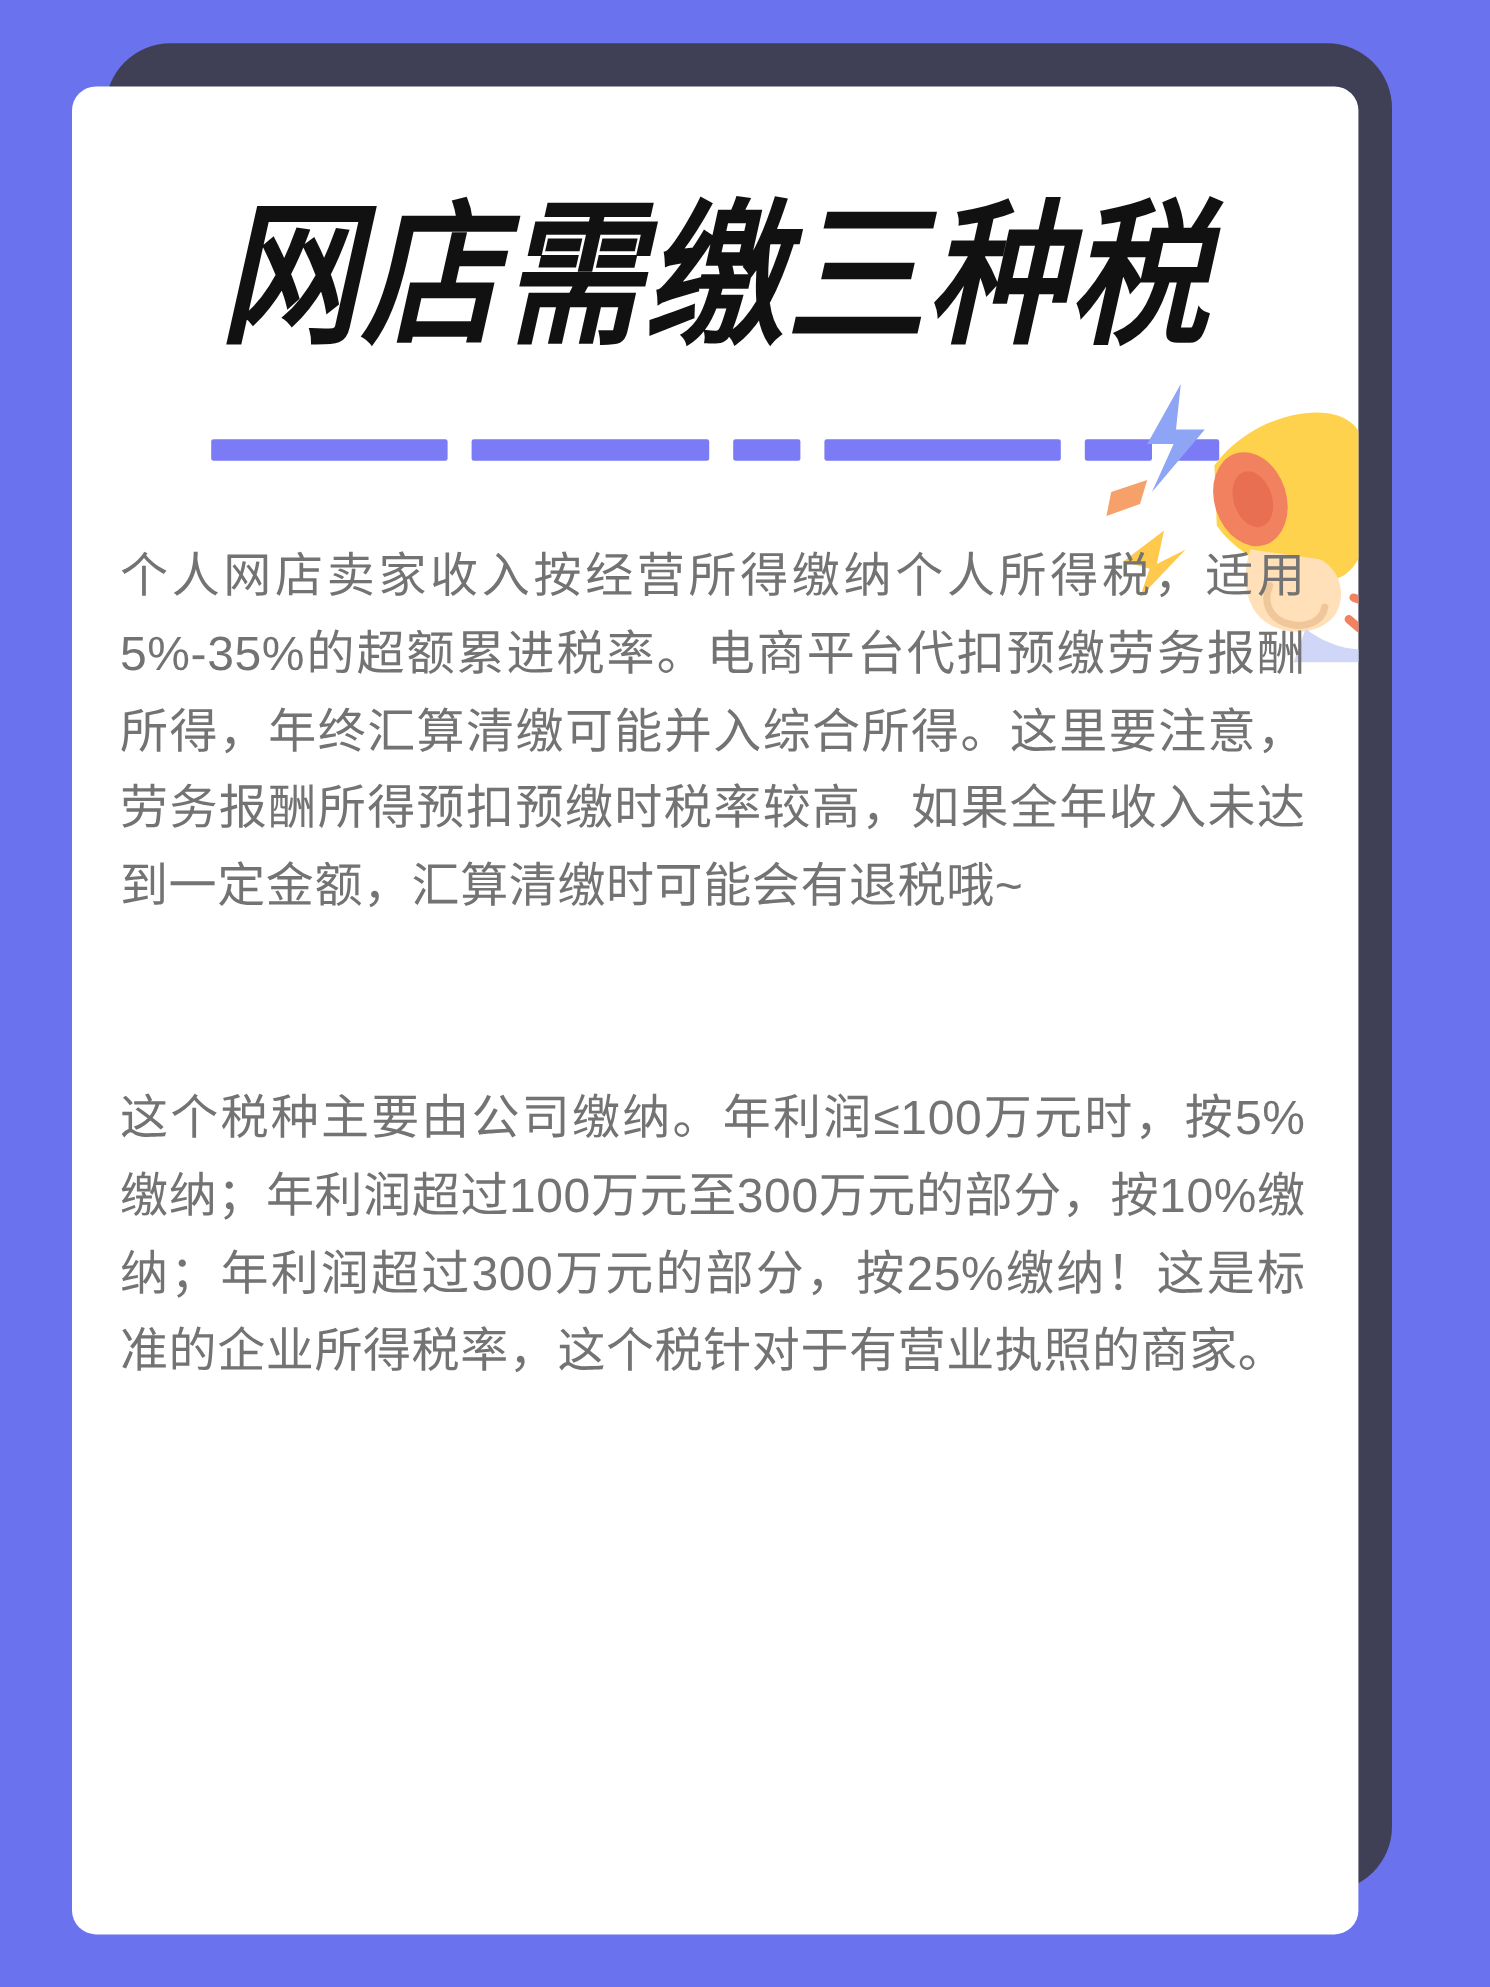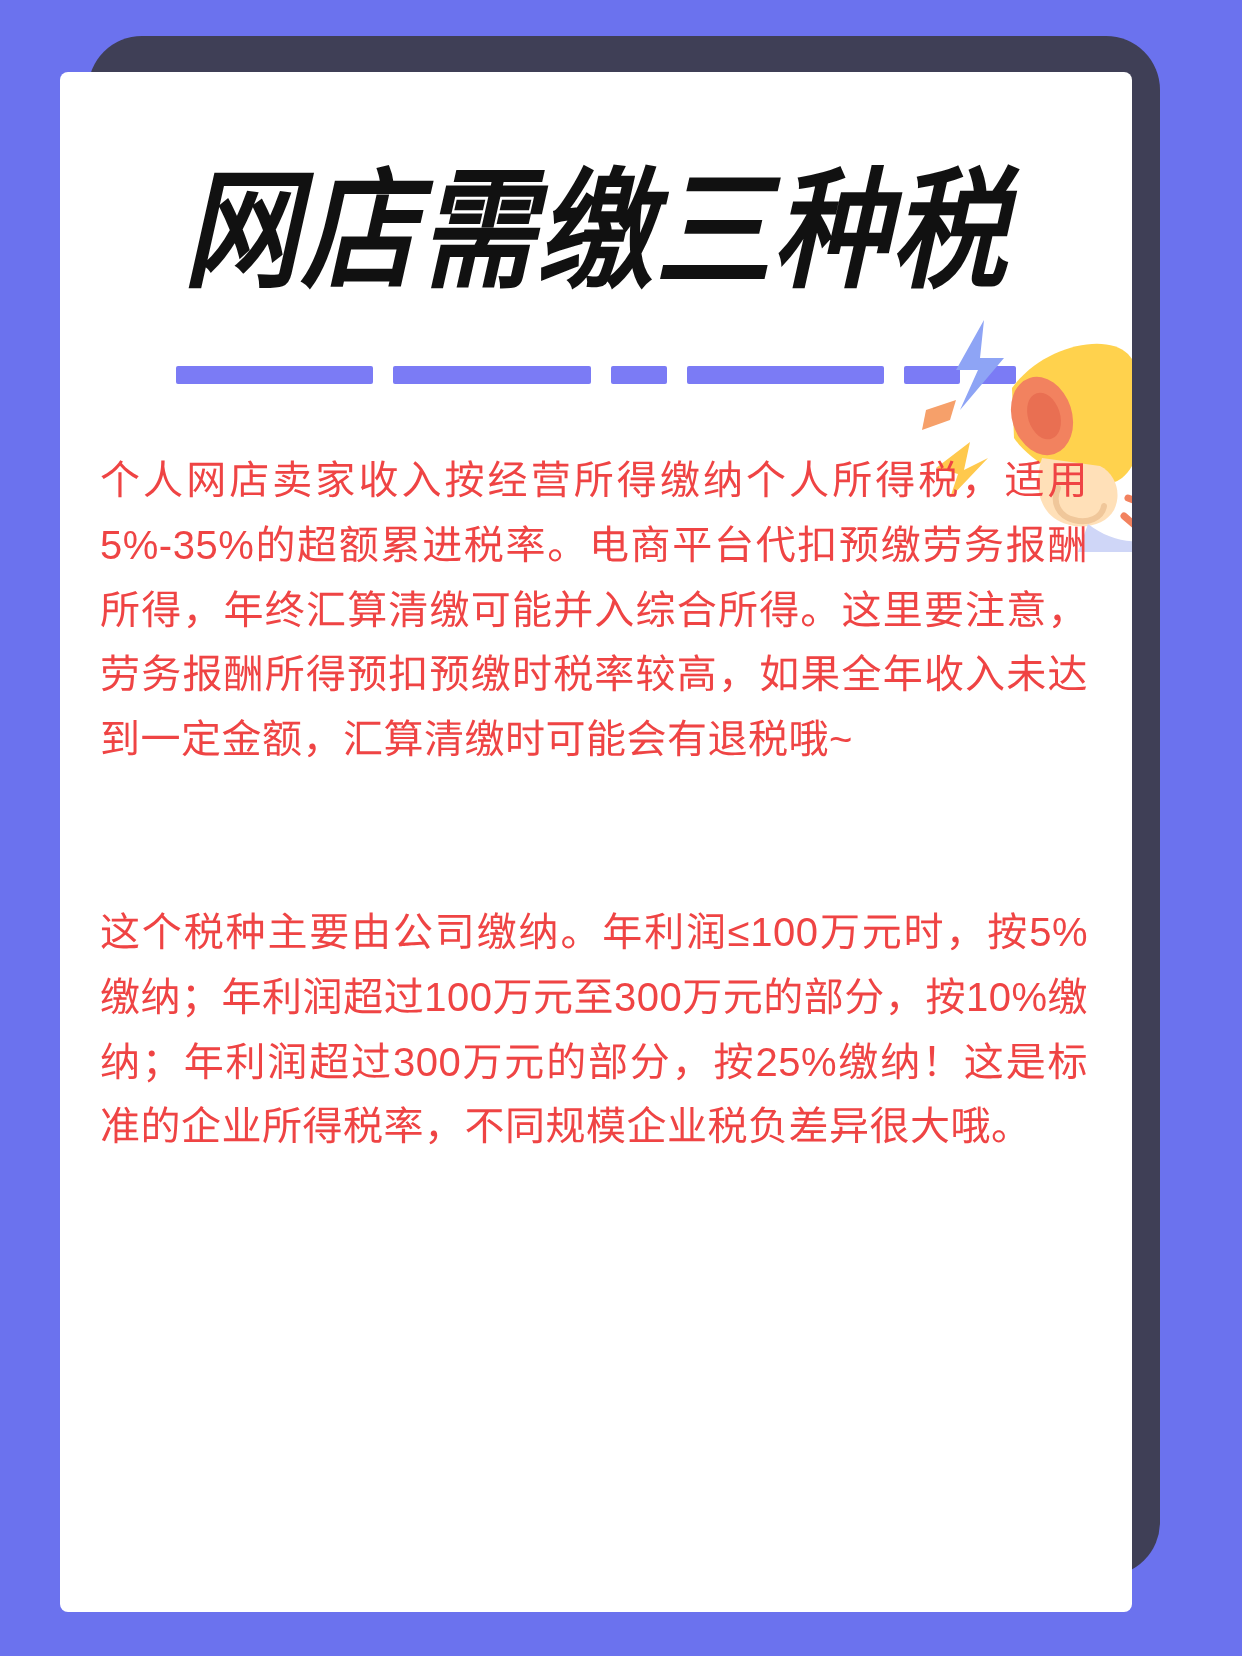--- a/index.html
+++ b/index.html
@@ -29,21 +29,21 @@
     background: #3f3f56;
     border-radius: 54px;
   }
   .card {
     position: absolute;
     left: 60px;
     top: 72px;
     width: 1072px;
     height: 1540px;
     background: #ffffff;
-    border-radius: 8px;
+    border-radius: 20px;
     overflow: hidden;
   }
   .card-inner {
     position: relative;
     width: 100%;
     height: 100%;
   }
 
   
   .title-block {
@@ -102,21 +102,21 @@
     right: 0;
     top: 376px;
   }
   .para {
     margin: 0 0 118px 0;
     padding: 0 44px 0 40px;
     font-family: "Liberation Sans", "DejaVu Sans", sans-serif;
     font-size: 40px;
     line-height: 1.62;
     letter-spacing: 0.5px;
-    color: #ef4444;
+    color: #737373;
     text-align: justify;
     text-justify: inter-ideograph;
   }
   .para:last-child { margin-bottom: 0; }
   .p1 { margin-bottom: 128px; }
   .p2 { margin-bottom: 126px; }
 </style>
 </head>
 <body>
 
@@ -153,18 +153,18 @@
           <path d="M166 196 C160 210 166 224 182 228 C196 232 210 226 212 214" fill="none" stroke="#f0c79a" stroke-width="6" stroke-linecap="round"></path>
 
           <path d="M196 232 C214 246 236 252 254 248 L260 260 L186 260 Z" fill="#cfd6f7"></path>
 
           <path d="M236 206 L252 212 M232 224 L246 236 M244 186 L258 186" stroke="#f2825f" stroke-width="7" stroke-linecap="round" fill="none"></path>
         </svg>
       </div>
 
       <div class="sections">
         <p class="para p1">个人网店卖家收入按经营所得缴纳个人所得税，适用5%‑35%的超额累进税率。电商平台代扣预缴劳务报酬所得，年终汇算清缴可能并入综合所得。这里要注意，劳务报酬所得预扣预缴时税率较高，如果全年收入未达到一定金额，汇算清缴时可能会有退税哦~</p>
-        <p class="para p3">这个税种主要由公司缴纳。年利润≤100万元时，按5%缴纳；年利润超过100万元至300万元的部分，按10%缴纳；年利润超过300万元的部分，按25%缴纳！这是标准的企业所得税率，不同规模企业税负差异很大哦。</p>
+        <p class="para p3">这个税种主要由公司缴纳。年利润≤100万元时，按5%缴纳；年利润超过100万元至300万元的部分，按10%缴纳；年利润超过300万元的部分，按25%缴纳！这是标准的企业所得税率，这个税针对于有营业执照的商家。</p>
       </div>
 
     </div>
   </div>
 </div>
 
 </body></html>

